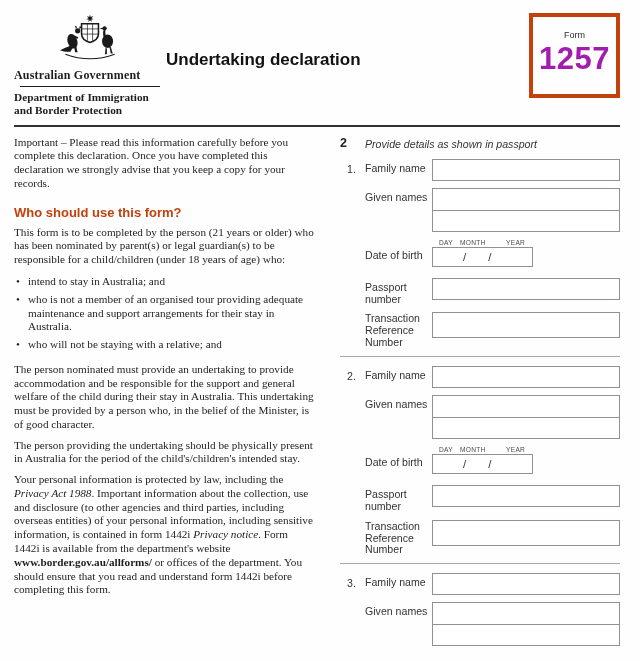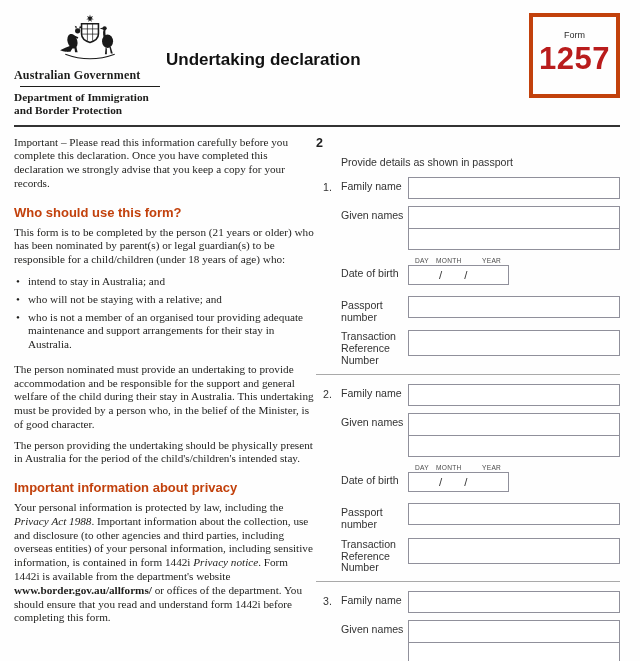--- a/index.html
+++ b/index.html
@@ -17,42 +17,42 @@
   .agency-name { font-weight:bold; font-size:12px; letter-spacing:.2px; margin-top:2px; }
   .agency-rule { border:none; border-top:1.5px solid #1d1d1b; margin:3px 6px 4px; }
   .dept-name { font-weight:bold; font-size:11.3px; line-height:1.18; }
   .title-wrap { flex:1; text-align:left; padding-top:42px; }
   .page-title { font-family:"Liberation Sans", sans-serif; font-weight:bold; font-size:17px; color:#111; }
   .form-box {
     flex:0 0 auto; width:91px; height:85px; border:4px solid #c2410c; margin-top:5px;
     text-align:center; font-family:"Liberation Sans", sans-serif;
   }
   .form-word { font-size:9px; color:#2b2b2b; margin-top:13px; }
-  .form-number { font-size:31px; font-weight:bold; letter-spacing:.5px; color:#b91c1c; margin-top:1px; }
+  .form-number { font-size:31px; font-weight:bold; letter-spacing:.5px; color:#a21caf; margin-top:1px; }
   .header-rule { border:none; border-top:2.5px solid #333; margin:7px 0 9px 0; }
 
   
-  .columns { display:flex; height:524px; }
+  .columns { display:flex; gap:24px; height:524px; }
   .left-col { width:302px; flex:0 0 auto; display:flex; flex-direction:column;
               font-size:11.2px; line-height:1.23; }
   .left-col p { margin-bottom:7px; }
   .section-heading { font-family:"Liberation Sans", sans-serif; font-weight:bold;
                      font-size:13px; color:#c2410c; margin:7px 0 5px; }
   ul.bullets { list-style:none; margin:1px 0 7px 2px; }
   ul.bullets li { padding-left:12px; position:relative; margin-bottom:4px; }
   ul.bullets li::before { content:"•"; position:absolute; left:0; top:0; }
   .it { font-style:italic; }
   .bd { font-weight:bold; }
 
   
   .right-col { flex:1; font-family:"Liberation Sans", sans-serif; font-size:10.6px; color:#333; }
   .q-header { display:flex; }
   .q-num { font-weight:bold; font-size:12.5px; width:25px; color:#222; }
   .q-text-wrap { flex:1; }
-  .q-hint { margin-top:20px; }
+  .q-hint { font-style:italic; margin-top:2px; }
   .child-block { margin-top:9px; }
   .field-row { display:flex; margin-bottom:7px; }
   .num-col { width:25px; padding-left:7px; padding-top:4px; }
   .label-col { width:67px; padding-top:4px; line-height:1.12; }
   .input-col { flex:1; }
   .box { border:1px solid #90909b; height:22px; background:#fff; }
   .box-split { border:1px solid #90909b; height:44px; background:#fff; position:relative; }
   .box-split::after { content:""; position:absolute; left:0; right:0; top:50%;
                       border-top:1px solid #90909b; }
   .dmy-row { display:flex; font-size:6.6px; color:#4a4a4a; letter-spacing:.3px;
@@ -126,28 +126,27 @@
   <div class="columns">
 
     <div class="left-col">
       <p>Important – Please read this information carefully before you complete this declaration. Once you have completed this declaration we strongly advise that you keep a copy for your records.</p>
 
       <div class="section-heading">Who should use this form?</div>
       <p>This form is to be completed by the person (21 years or older) who has been nominated by parent(s) or legal guardian(s) to be responsible for a child/children (under 18 years of age) who:</p>
 
       <ul class="bullets">
         <li>intend to stay in Australia; and</li>
+        <li>who is not a member of an organised tour providing adequate maintenance and support arrangements for their stay in Australia.</li>
         <li>who will not be staying with a relative; and</li>
-        <li>who is not a member of an organised tour providing adequate maintenance and support arrangements for their stay in Australia.</li>
       </ul>
 
       <p>The person nominated must provide an undertaking to provide accommodation and be responsible for the support and general welfare of the child during their stay in Australia. This undertaking must be provided by a person who, in the belief of the Minister, is of good character.</p>
       <p>The person providing the undertaking should be physically present in Australia for the period of the child's/children's intended stay.</p>
 
-      <div class="section-heading">Important information about privacy</div>
       <p><span>Your personal information is protected by law, including the </span><span class="it">Privacy Act 1988</span><span>. Important information about the collection, use and disclosure (to other agencies and third parties, including overseas entities) of your personal information, including sensitive information, is contained in form 1442i </span><span class="it">Privacy notice</span><span>. Form 1442i is available from the department's website </span><span class="bd">www.border.gov.au/allforms/</span><span> or offices of the department. You should ensure that you read and understand form 1442i before completing this form.</span></p>
 
     </div>
 
     <div class="right-col">
       <div class="q-header">
         <div class="q-num">2</div>
         <div class="q-text-wrap">
           <div class="q-hint">Provide details as shown in passport</div>
         </div>

